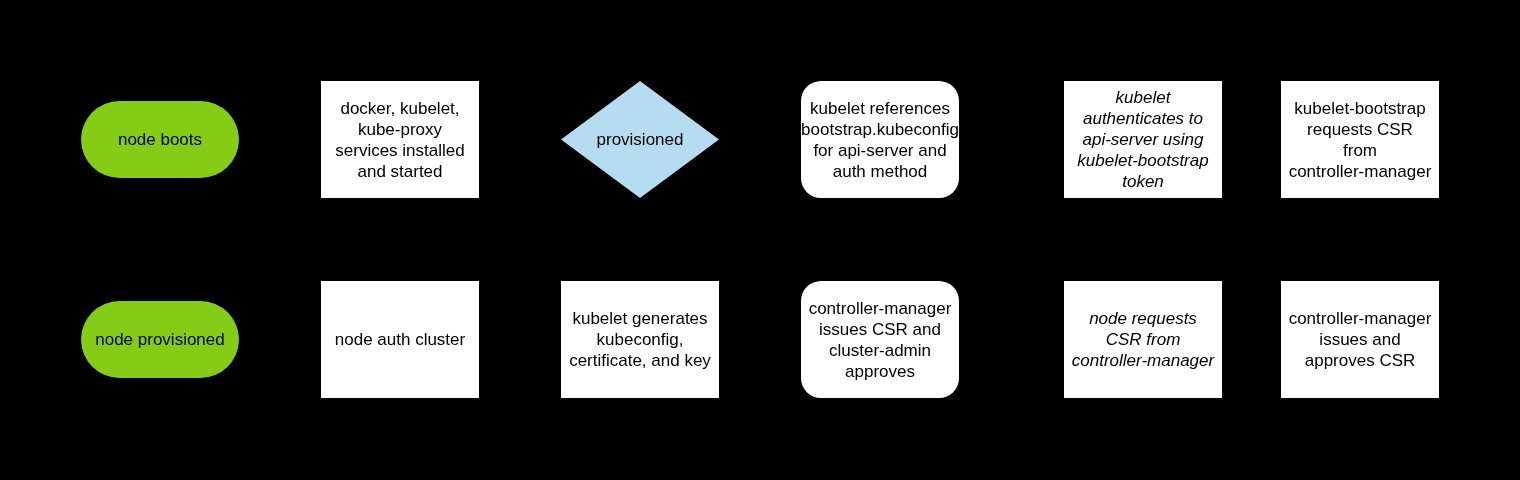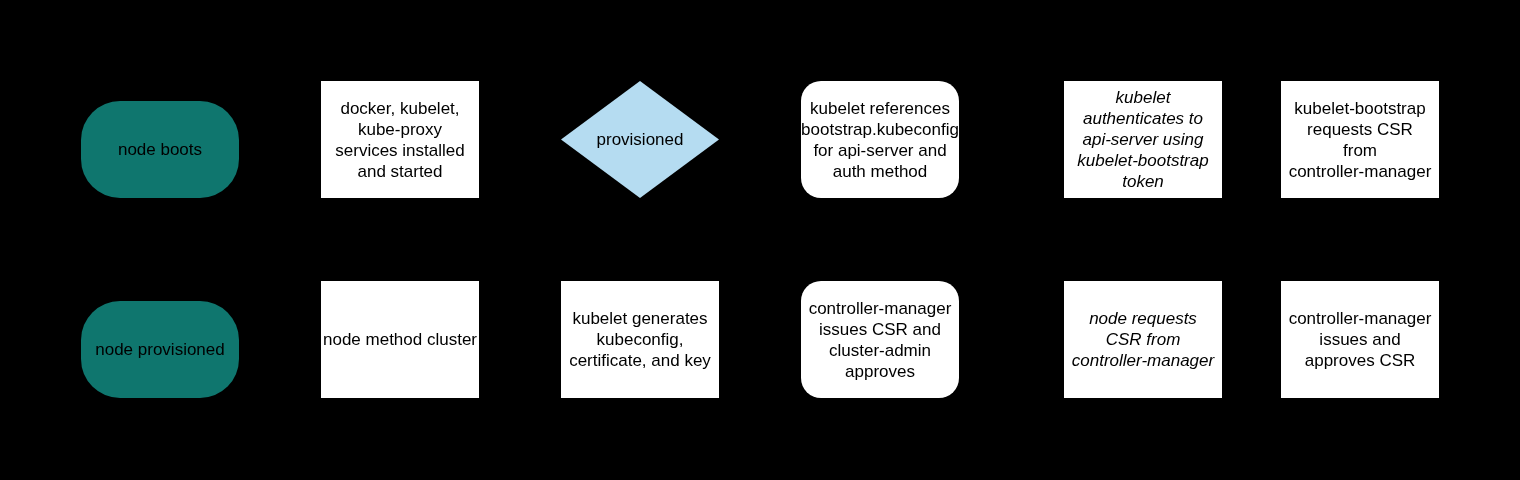--- a/index.html
+++ b/index.html
@@ -33,22 +33,22 @@
   }
   
   .process {
     width: 158px;
     height: 117px;
     background: #ffffff;
     overflow: hidden;
   }
   .terminal {
     width: 158px;
-    height: 97px;
-    background: #0f766e;
+    height: 77px;
+    background: #84cc16;
     border-radius: 39px;
   }
   .decision {
     width: 158px;
     height: 117px;
     background: #b5dcf1;
     clip-path: polygon(50% 0%, 100% 50%, 50% 100%, 0% 50%);
   }
   
   .c1 { left: 81px; }
@@ -103,21 +103,21 @@
 requests CSR
 from
 controller-manager</span>
   </div>
 
   <div class="node terminal c1 r2">
     <span class="node-text">node provisioned</span>
   </div>
 
   <div class="node process c2 r2">
-    <span class="node-text">node method cluster</span>
+    <span class="node-text">node auth cluster</span>
   </div>
 
   <div class="node process c3 r2">
     <span class="node-text">kubelet generates
 kubeconfig,
 certificate, and key</span>
   </div>
 
   <div class="node process c4 r2">
     <span class="node-text">controller-manager

